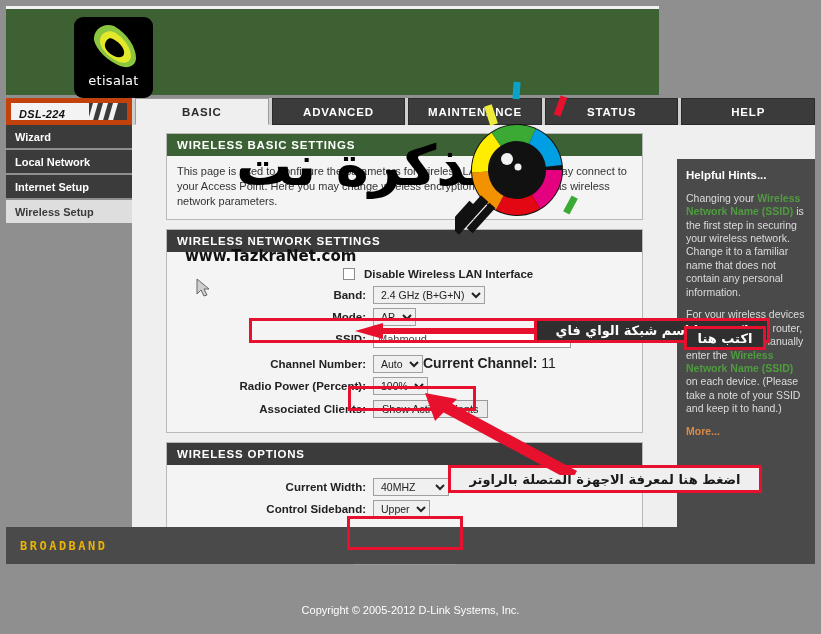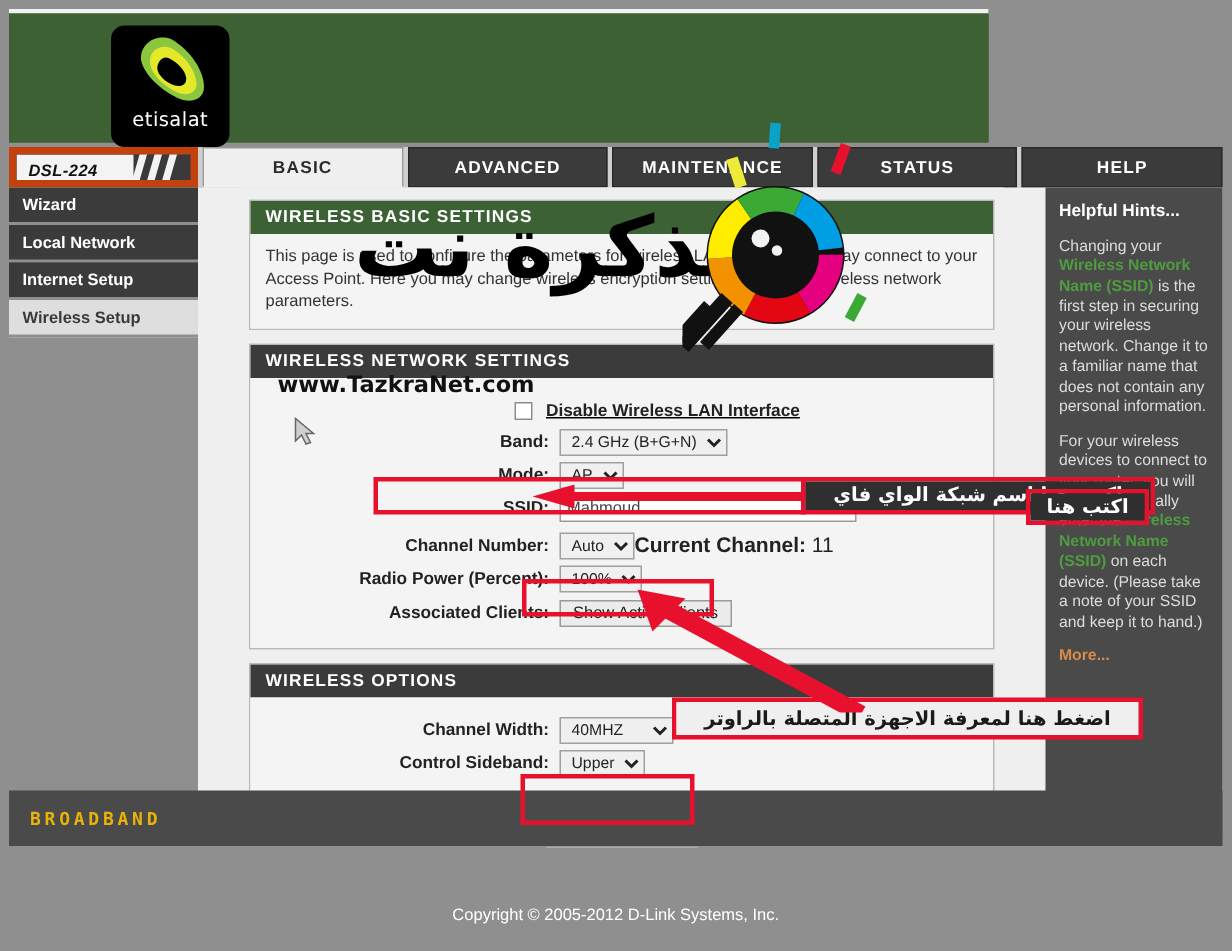--- a/index.html
+++ b/index.html
@@ -131,26 +131,27 @@
     color: #3a3a3a;
   }
   .side-fill { flex: 1; background: #8f8f8f; }
 
   .content {
     flex: 1;
     background: #efefef;
     padding: 8px 6px 0 6px;
   }
   .hints {
-    width: 118px;
+    width: 138px;
     background: #4a4a4a;
     color: #dcdcdc;
     padding: 9px 9px 0 9px;
     font-size: 10.5px;
     line-height: 1.28;
+    margin-top: 34px;
   }
   .hints h3 {
     margin: 0 0 9px 0;
     font-size: 11.5px;
     color: #ffffff;
   }
   .hints p { margin: 0 0 9px 0; }
   .hl-green { color: #4f9c3f; font-weight: bold; }
   .more { color: #d98b4a; font-weight: bold; }
 
@@ -204,21 +205,21 @@
   }
   .btn {
     font-family: "Liberation Sans", sans-serif;
     font-size: 11px;
     background: #ececec;
     border: 1px solid #9a9a9a;
     padding: 2px 8px;
     color: #222;
     cursor: pointer;
   }
-  .chkrow { display: flex; align-items: flex-start; margin: 2px 0 6px 0; text-decoration: underline; }
+  .chkrow { display: flex; align-items: flex-start; margin: 2px 0 6px 0; }
   .chkrow .sp { width: 166px; }
   .chk {
     width: 12px; height: 12px;
     border: 1px solid #8c8c8c;
     background: #fff;
     margin-right: 9px;
   }
   .chklab { font-size: 11.5px; font-weight: bold; color: #222; }
   .cur-ch { font-size: 14px; font-weight: bold; color: #222; margin-left: 0; }
   .cur-ch span { font-weight: normal; }
@@ -409,21 +410,21 @@
             </div>
           </div>
 
         </div>
       </div>
 
       <div class="panel">
         <div class="panel-head dark">WIRELESS OPTIONS</div>
         <div class="panel-body" style="padding-top:13px;padding-bottom:13px">
           <div class="frow">
-            <div class="flabel">Channel Width:</div>
+            <div class="flabel">Current Width:</div>
             <div class="fctl">
               <select class="ctl" style="width:76px">
                 <option>40MHZ</option>
               </select>
             </div>
           </div>
           <div class="frow" style="margin-bottom:0">
             <div class="flabel">Control Sideband:</div>
             <div class="fctl">
               <select class="ctl">

